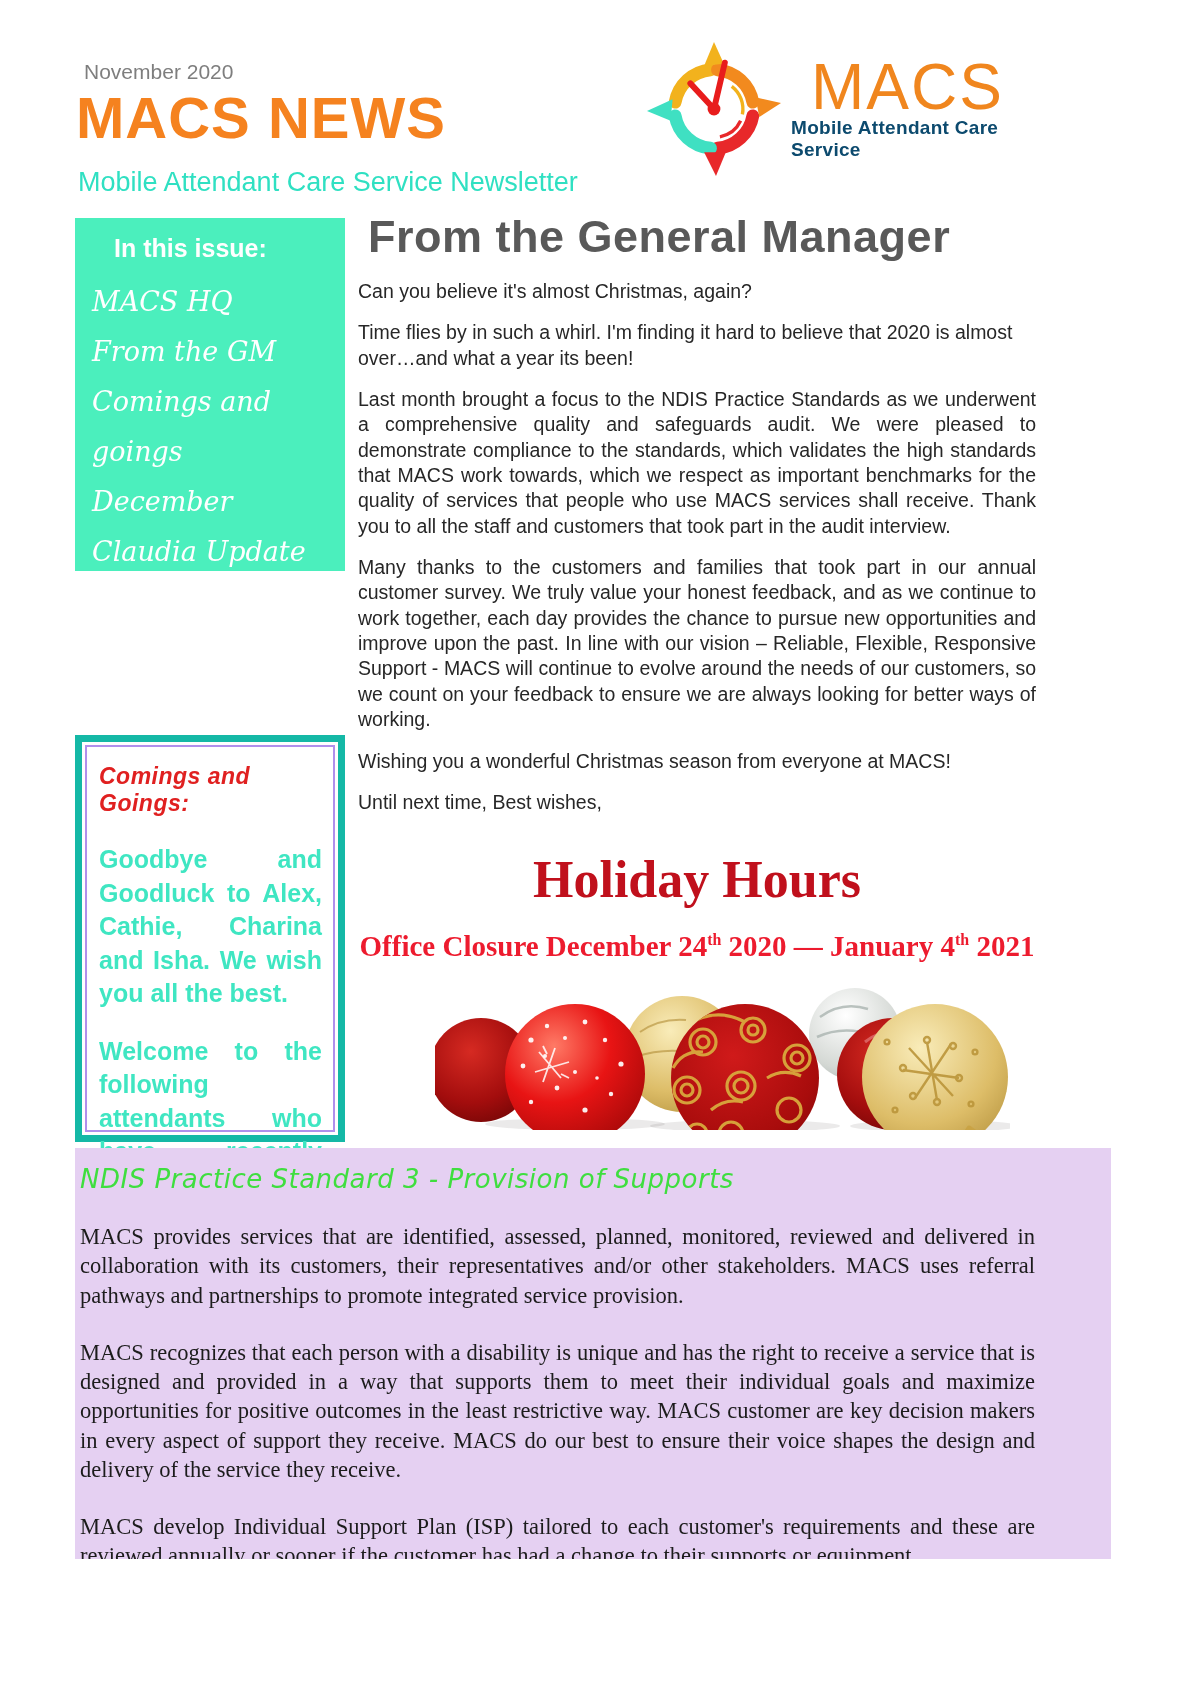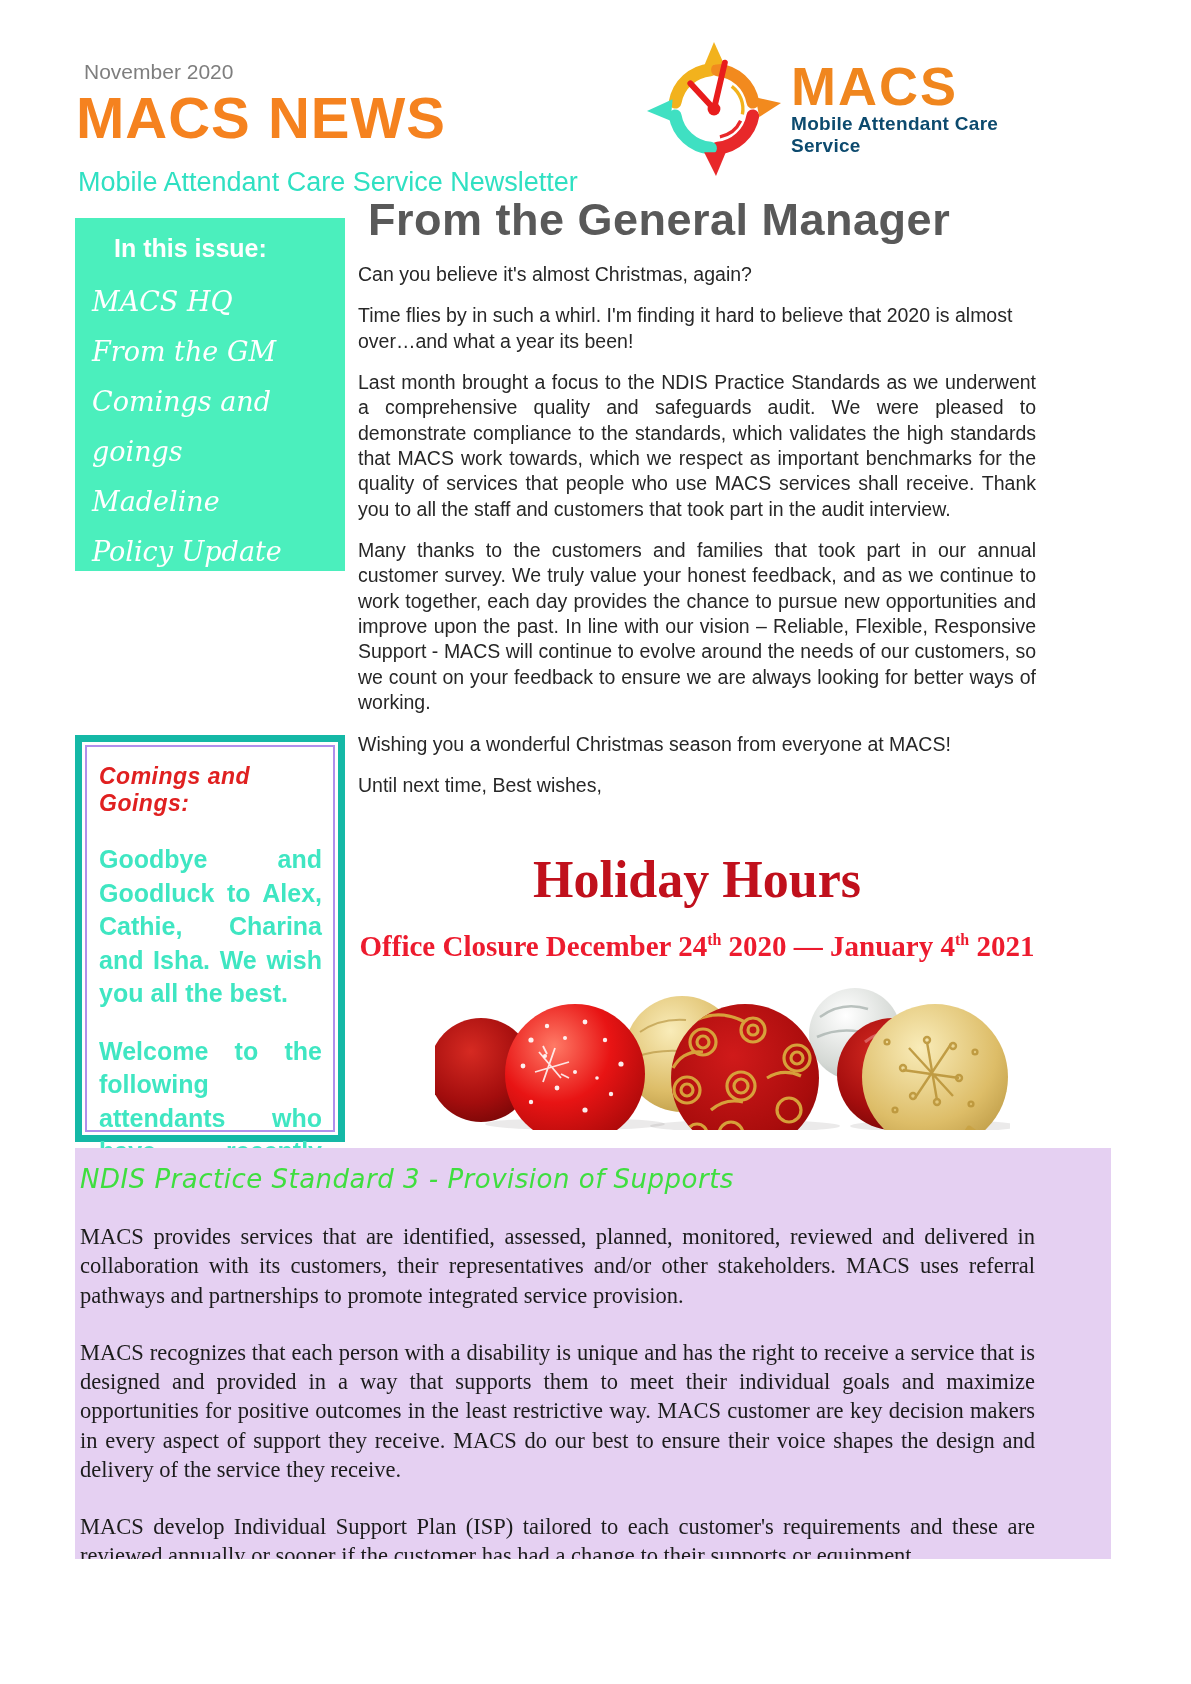--- a/index.html
+++ b/index.html
@@ -9,21 +9,21 @@
   }
 
   
   .issue-date { position:absolute; left:84px; top:60px; font-size:21px; color:#7e7e7e; }
   .news-title { position:absolute; left:76px; top:84px; font-size:58px; font-weight:bold; color:#F5821F; letter-spacing:1px; }
   .news-subtitle { position:absolute; left:78px; top:167px; font-size:27px; color:#2FE0C2; }
 
   .logo { position:absolute; left:645px; top:38px; width:400px; height:142px; display:flex; align-items:center; }
   .logo-icon { width:138px; height:138px; flex:none; }
   .logo-text { margin-left:8px; display:flex; flex-direction:column; align-items:flex-start; }
-  .logo-name { font-size:54px; font-weight:bold; color:#F0861E; line-height:0.95; letter-spacing:2px; }
+  .logo-name { font-size:64px; font-weight:normal; color:#F0861E; line-height:0.95; letter-spacing:2px;margin-left:20px; }
   .logo-tagline { font-size:19px; font-weight:bold; color:#0c4a6e; margin-top:0px; letter-spacing:0.3px; }
 
   
   .toc {
     position:absolute; left:75px; top:218px; width:270px; height:353px;
     background:#4BEFBD; color:#ffffff; box-sizing:border-box; padding:16px 8px 0 17px;
   }
   .toc-title { font-size:25px; font-weight:bold; padding-left:22px; font-family:"Liberation Sans",sans-serif; }
   .toc-list { list-style:none; margin:14px 0 0; padding:0; font-family:"DejaVu Serif", serif; font-style:italic; font-size:27px; }
   .toc-list li { line-height:1.85; }
@@ -40,21 +40,21 @@
   .cg-title {
     font-size:23px; font-weight:bold; font-style:italic; color:#E02020;
     letter-spacing:0.5px; margin:2px 0 26px;
   }
   .cg-inner p {
     color:#3FE6C2; font-weight:bold; font-size:25px; line-height:1.34;
     text-align:justify; margin:0 0 24px;
   }
 
   
-  .gm { position:absolute; left:358px; top:194px; width:678px; }
+  .gm { position:absolute; left:358px; top:211px; width:678px; }
   .gm-title { font-size:45px; font-weight:bold; color:#595959; margin:0 0 16px 10px; letter-spacing:0.5px; }
   .gm p { font-size:19.5px; color:#272727; line-height:1.3; margin:0 0 16px; }
   .gm p.just { text-align:justify; }
 
   
   .holiday-title {
     position:absolute; left:358px; top:850px; width:678px; text-align:center;
     font-family:"Liberation Serif", serif; font-weight:bold; font-size:52px; color:#C0101C;
   }
   .closure {
@@ -113,22 +113,22 @@
       <span class="logo-tagline">Mobile Attendant Care Service</span>
     </div>
   </div>
 
   <div class="toc">
     <div class="toc-title">In this issue:</div>
     <ul class="toc-list">
       <li>MACS HQ</li>
       <li>From the GM</li>
       <li>Comings and goings</li>
-      <li>Madeline</li>
-      <li>Policy  Update</li>
+      <li>December</li>
+      <li>Claudia  Update</li>
       <li>Coordination Team</li>
       <li>Highlights &amp; Appreciation</li>
     </ul>
   </div>
 
   <div class="cg-box">
     <div class="cg-inner">
       <div class="cg-title">Comings and Goings:</div>
       <p>Goodbye and Goodluck to Alex, Cathie, Charina and Isha.  We wish you all the best.</p>
       <p>Welcome to the following attendants who have recently joined our team: Madeline, Riley, and Claudia!!!</p>

